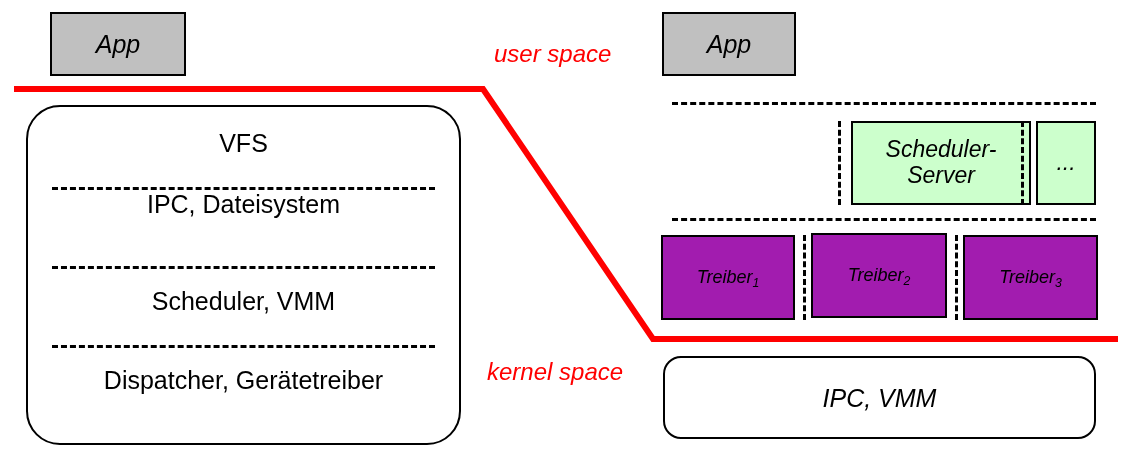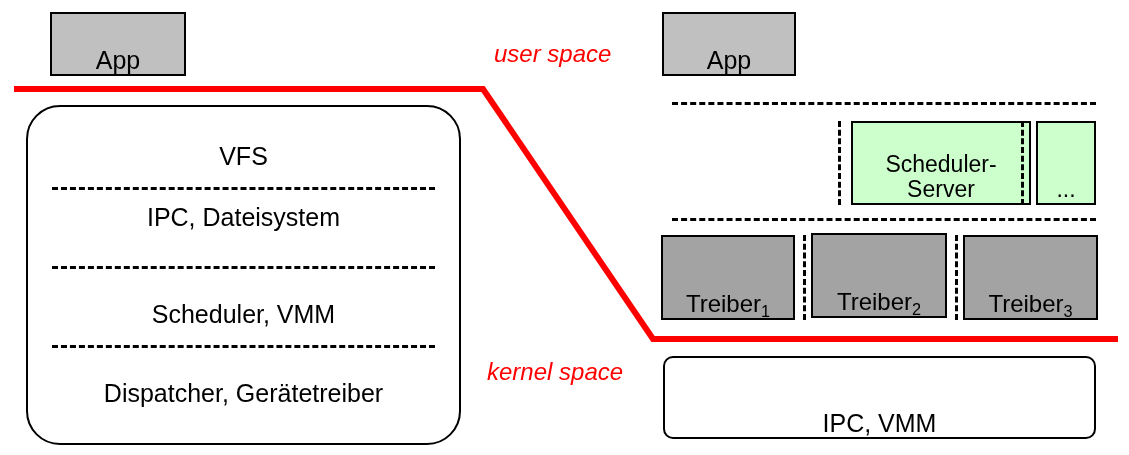--- a/index.html
+++ b/index.html
@@ -16,45 +16,46 @@
     height: 455px;
     background: #ffffff;
     overflow: hidden;
   }
 
   
   .box {
     position: absolute;
     box-sizing: border-box;
     display: flex;
-    align-items: flex-end;
+    align-items: center;
     justify-content: center;
     text-align: center;
     color: #000000;
     line-height: 1.12;
+    font-style: italic;
   }
 
   .app-box {
     background: #c0c0c0;
     border: 2px solid #000000;
     font-size: 25px;
   }
 
   .rounded-panel {
     background: #ffffff;
     border: 2px solid #000000;
     border-radius: 34px;
   }
 
   .panel-row {
     position: absolute;
     left: 0;
     right: 0;
     display: flex;
-    align-items: flex-end;
+    align-items: flex-start;
     justify-content: center;
     font-size: 25px;
     color: #000000;
     white-space: nowrap;
   }
 
   .dash-h {
     position: absolute;
     height: 0;
     border-top: 3px dashed #000000;
@@ -66,29 +67,29 @@
     border-left: 3px dashed #000000;
   }
 
   .server-box {
     background: #ccffcc;
     border: 2px solid #000000;
     font-size: 23px;
   }
 
   .driver-box {
-    background: #a3a3a3;
-    border: 2px solid #000000;
-    font-size: 24px;
+    background: #a21caf;
+    border: 2px solid #000000;
+    font-size: 18px;
   }
 
   .kernel-box {
     background: #ffffff;
     border: 2px solid #000000;
-    border-radius: 10px;
+    border-radius: 18px;
     font-size: 25px;
   }
 
   .space-label {
     position: absolute;
     color: #ff0000;
     font-style: italic;
     font-size: 24px;
     font-weight: normal;
     white-space: nowrap;

